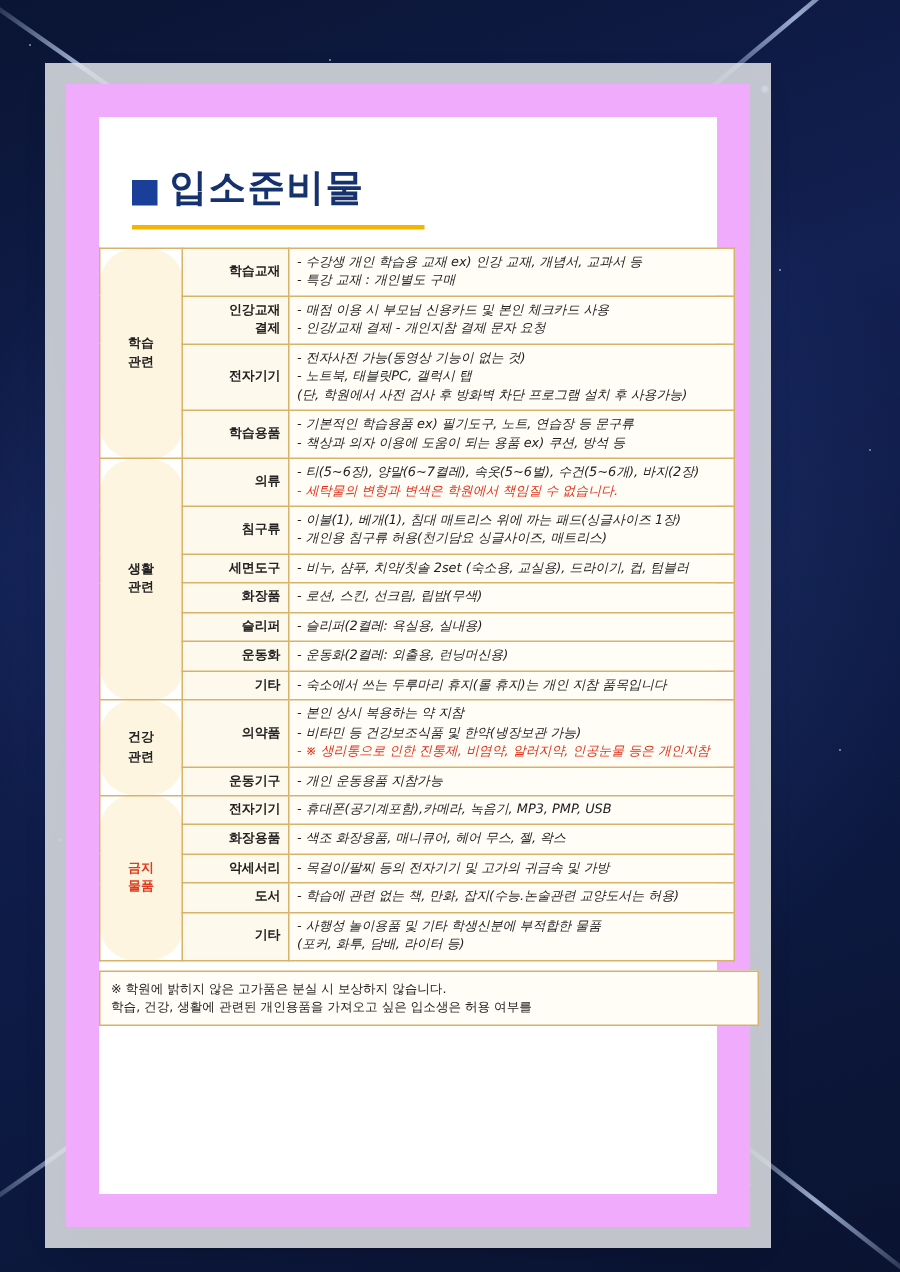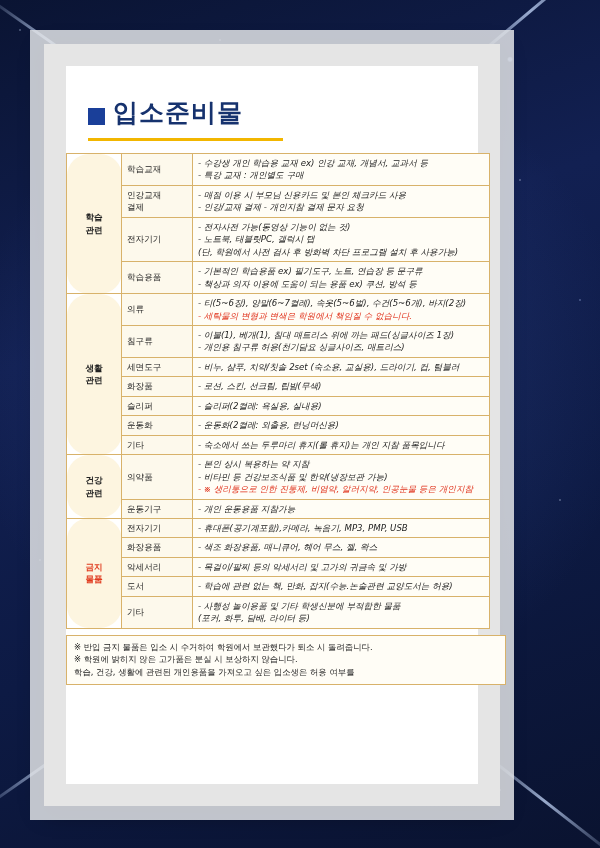--- a/index.html
+++ b/index.html
@@ -44,22 +44,22 @@
     opacity:.9;
   }
   .beam{position:absolute;width:160px;height:3px;background:linear-gradient(90deg,rgba(255,255,255,0),rgba(200,220,255,.75),rgba(255,255,255,0));transform-origin:center;}
   .b1{top:40px;left:-30px;transform:rotate(35deg);}
   .b2{top:10px;left:430px;transform:rotate(-40deg);width:200px;}
   .b3{top:760px;left:-40px;transform:rotate(-35deg);width:180px;}
   .b4{top:800px;left:450px;transform:rotate(38deg);width:190px;}
 
   
   .sheet{
-    position:absolute;left:44px;top:44px;width:456px;height:762px;
-    background:#e5e5e5;
+    position:absolute;left:44px;top:56px;width:456px;height:762px;
+    background:#f0abfc;
     box-shadow:0 0 0 14px rgba(226,228,232,.85), 0 6px 22px rgba(0,0,0,.45);
   }
   .inner{position:absolute;left:22px;top:22px;right:22px;bottom:22px;background:#fff;}
 
   
   .title-wrap{display:flex;align-items:center;gap:8px;padding:30px 0 4px 22px;}
   .title-sq{width:17px;height:17px;background:#1a3f99;flex:0 0 auto;margin-top:4px;}
   .title-text{
     font-size:25px;font-weight:bold;color:#16326e;letter-spacing:1px;
     position:relative;padding-bottom:3px;
@@ -78,21 +78,21 @@
     font-size:8.6px;line-height:1.45;color:#222;
     padding:3px 5px;vertical-align:middle;
   }
   td.cat{
     width:44px;text-align:center;font-weight:bold;font-size:9.5px;color:#2b2b2b;
     background:#fdf5e0;
     border-radius:22px;
   }
   td.cat.red{color:#e03a1e;text-align:center;}
   td.sub{
-    width:60px;text-align:left;font-size:8.8px;font-weight:normal;
+    width:60px;text-align:right;font-size:8.8px;font-weight:bold;
     background:#fdf9ec;color:#2b2b2b;
   }
   td.desc{background:#fffdf6;font-style:italic;}
   .desc div{white-space:nowrap;}
   .red{color:#e0321b;}
   .note{
     width:424px;margin:6px auto 0;border:1px solid #d8b26a;background:#fffdf6;
     font-size:8.4px;line-height:1.5;color:#222;padding:5px 7px;
   }
   .note div{white-space:nowrap;}
@@ -262,21 +262,21 @@
             </td>
             <td class="desc">
               <div>- 색조 화장용품, 매니큐어, 헤어 무스, 젤, 왁스</div>
             </td>
           </tr>
           <tr>
             <td class="sub">
               <div>악세서리</div>
             </td>
             <td class="desc">
-              <div>- 목걸이/팔찌 등의 악세서리 및 고가의 귀금속 및 가방</div>
+              <div>- 목걸이/팔찌 등의 전자기기 및 고가의 귀금속 및 가방</div>
             </td>
           </tr>
           <tr>
             <td class="sub">
               <div>도서</div>
             </td>
             <td class="desc">
               <div>- 학습에 관련 없는 책, 만화, 잡지(수능.논술관련  교양도서는 허용)</div>
             </td>
           </tr>
@@ -286,18 +286,17 @@
             </td>
             <td class="desc">
               <div>- 사행성 놀이용품 및 기타 학생신분에 부적합한 물품</div>
               <div>  (포커, 화투, 담배, 라이터 등)</div>
             </td>
           </tr>
         </tbody>
     </table>
 
     <div class="note" id="footnote">
-        <div>※ 반입 금지 물품은 입소 시 수거하여 학원에서 보관했다가 퇴소 시 돌려줍니다.</div>
         <div>※ 학원에 밝히지 않은 고가품은 분실 시 보상하지 않습니다.</div>
         <div>   학습, 건강, 생활에 관련된 개인용품을 가져오고 싶은 입소생은 허용 여부를</div>
       </div>
   </div>
 </div>
 
 </body></html>

